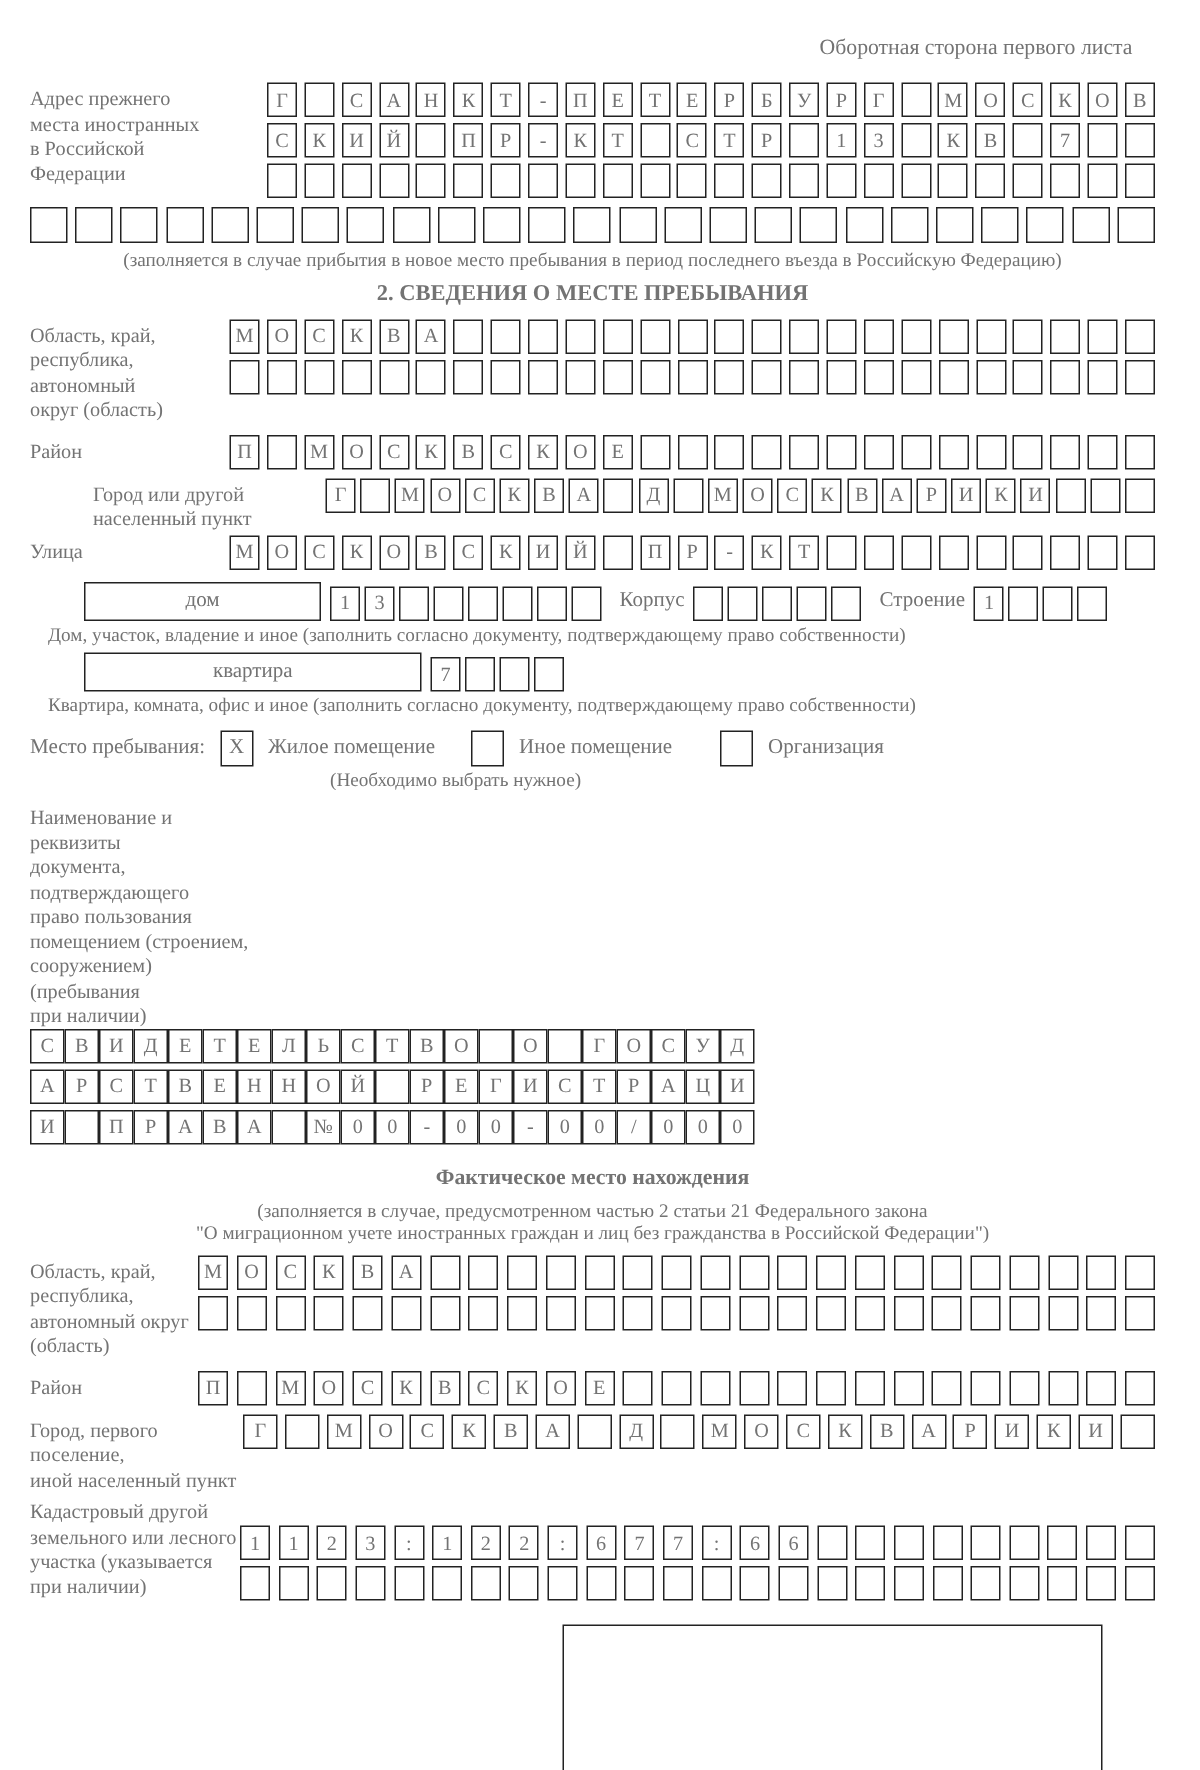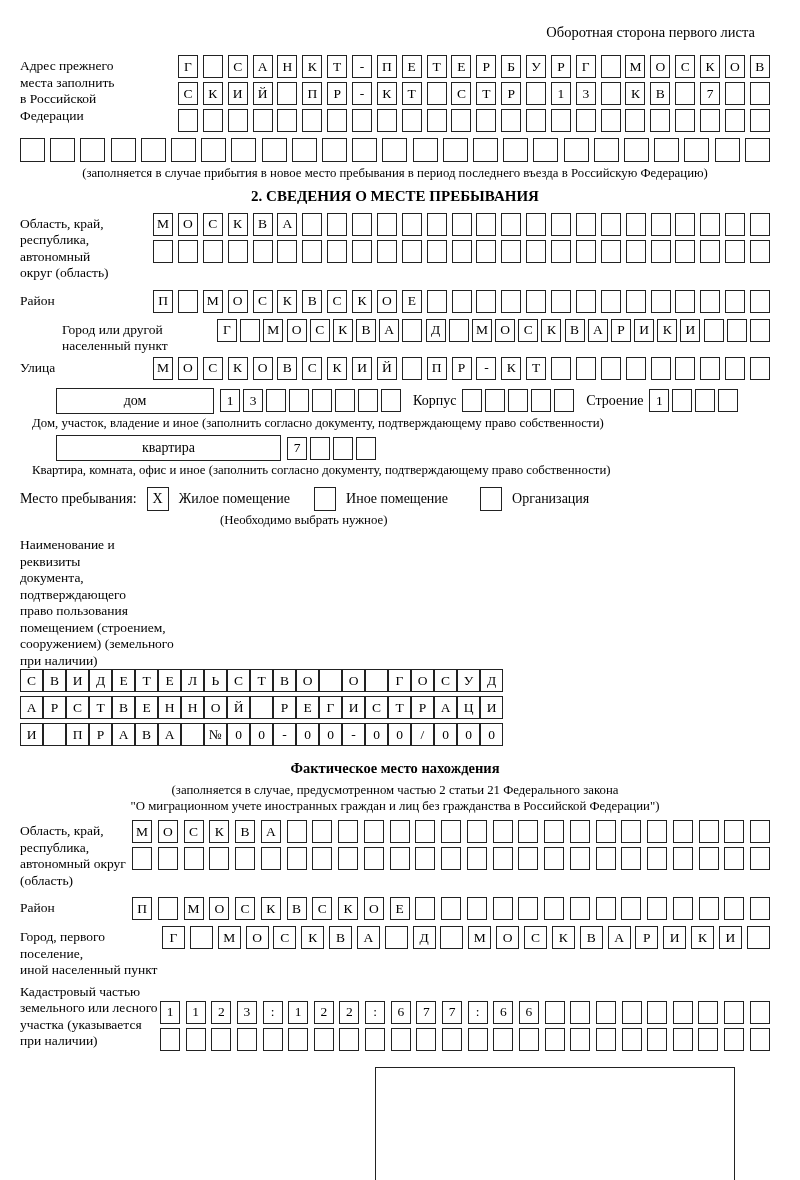--- a/index.html
+++ b/index.html
@@ -2,21 +2,21 @@
 <html><head>
 <meta charset="utf-8">
 <style>
   * { margin:0; padding:0; box-sizing:border-box; }
   html,body { background:#ffffff; }
   .page {
     position:relative;
     width:800px; height:1180px;
     background:#ffffff;
     font-family:"Liberation Serif", serif;
-    color:#000000;
+    color:#737373;
     padding:10px 30px 0 20px;
     overflow:hidden;
   }
   .header-note { text-align:right; font-size:14.5px; margin:14px 15px 14px 0; }
 
   .frow { display:flex; align-items:flex-start; margin-bottom:2px; }
   .flabel { flex-shrink:0; font-size:13.5px; line-height:16.5px; padding-top:3px; }
   .fcells { flex:1 1 auto; min-width:0; }
 
   .cellrow { display:flex; justify-content:space-between; margin-bottom:4px; }
@@ -27,21 +27,21 @@
     font-size:13.5px; background:#fff; flex-shrink:0;
   }
   .wide-cells .cell { width:23px; height:23px; }
   .xl-cells .cell { width:25px; height:24px; }
 
   .note { font-size:12.8px; line-height:15.5px; }
   .note.center { text-align:center; }
   .section-title { text-align:center; font-weight:bold; font-size:15px; margin:6px 0 8px 0; }
   .sub-title { text-align:center; font-weight:bold; font-size:14.5px; margin:10px 0 6px 0; }
 
-  .inline-row { display:flex; align-items:center; margin:4px 0 2px 0;padding-left:36px; }
+  .inline-row { display:flex; align-items:flex-end; margin:4px 0 2px 0;padding-left:36px; }
   .label-box {
     border:1.6px solid #222; height:26px;
     display:flex; align-items:center; justify-content:center;
     font-size:14px; flex-shrink:0; background:#fff;
   }
   .seg { display:flex; gap:3px; margin-left:6px; }
   .seg-label { font-size:14px; padding:0 6px 0 12px; line-height:26px; }
 
   .checkbox {
     width:22px; height:24px; border:1.6px solid #222;
@@ -59,21 +59,21 @@
 </head>
 <body>
 
 <div class="page">
 
   <div class="header-note">Оборотная сторона первого листа</div>
 
   <div class="frow">
     <div class="flabel" style="width:158px;">
         <div>Адрес прежнего</div>
-        <div>места заполнить</div>
+        <div>места иностранных</div>
         <div>в Российской</div>
         <div>Федерации</div>
       </div>
     <div class="fcells">
       <div class="cellrow">
           <span class="cell">Г</span>
           <span class="cell"></span>
           <span class="cell">С</span>
           <span class="cell">А</span>
           <span class="cell">Н</span>
@@ -405,21 +405,21 @@
     </span>
   </div>
   <div class="note" style="margin:0 0 6px 200px;">(Необходимо выбрать нужное)</div>
 
   <div class="frow" style="margin-bottom:2px;flex-direction:column;">
     <div class="flabel" style="width:157px; font-size:13.5px;">
         <div>Наименование и реквизиты</div>
         <div>документа, подтверждающего</div>
         <div>право пользования</div>
         <div>помещением (строением,</div>
-        <div>сооружением) (земельного</div>
+        <div>сооружением) (пребывания</div>
         <div>при наличии)</div>
       </div>
     <div class="fcells wide-cells">
       <div class="cellrow">
           <span class="cell">С</span>
           <span class="cell">В</span>
           <span class="cell">И</span>
           <span class="cell">Д</span>
           <span class="cell">Е</span>
           <span class="cell">Т</span>
@@ -620,21 +620,21 @@
           <span class="cell">И</span>
           <span class="cell">К</span>
           <span class="cell">И</span>
           <span class="cell"></span>
         </div>
     </div>
   </div>
 
   <div class="frow">
     <div class="flabel" style="width:140px;">
-        <div>Кадастровый частью</div>
+        <div>Кадастровый другой</div>
         <div>земельного или лесного</div>
         <div>участка (указывается</div>
         <div>при наличии)</div>
       </div>
     <div class="fcells" style="padding-top:20px;">
       <div class="cellrow">
           <span class="cell">1</span>
           <span class="cell">1</span>
           <span class="cell">2</span>
           <span class="cell">3</span>

